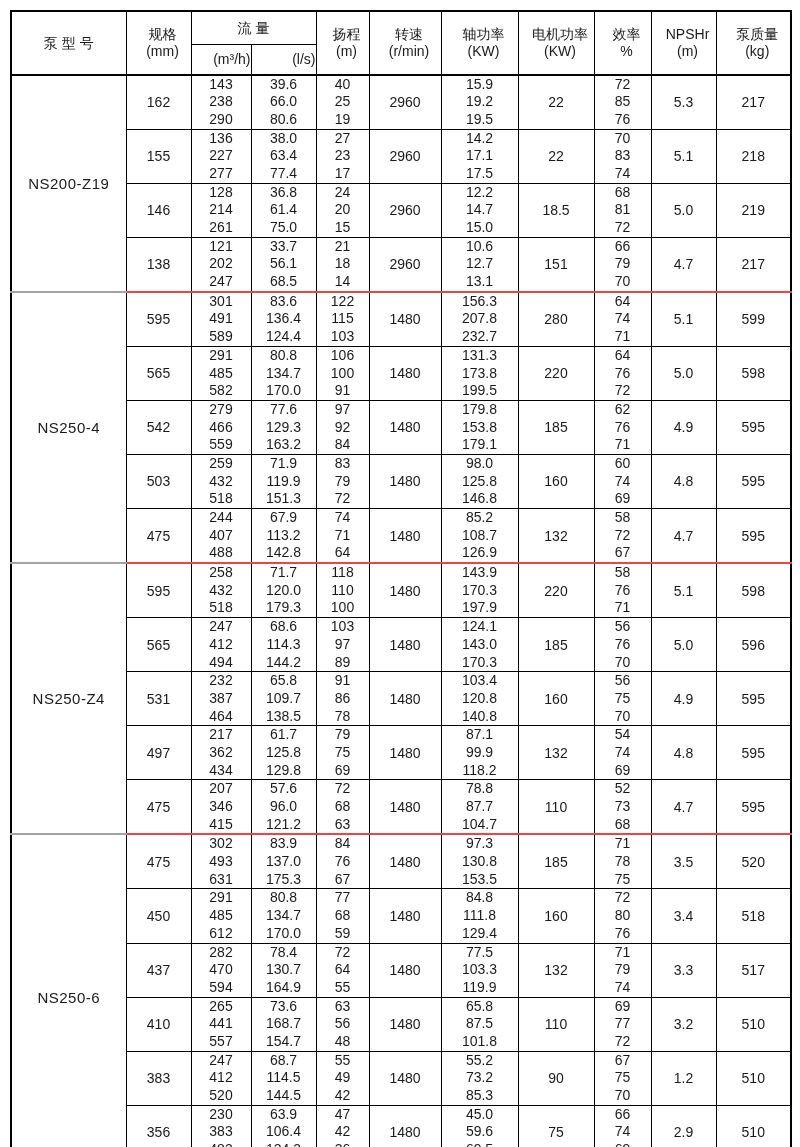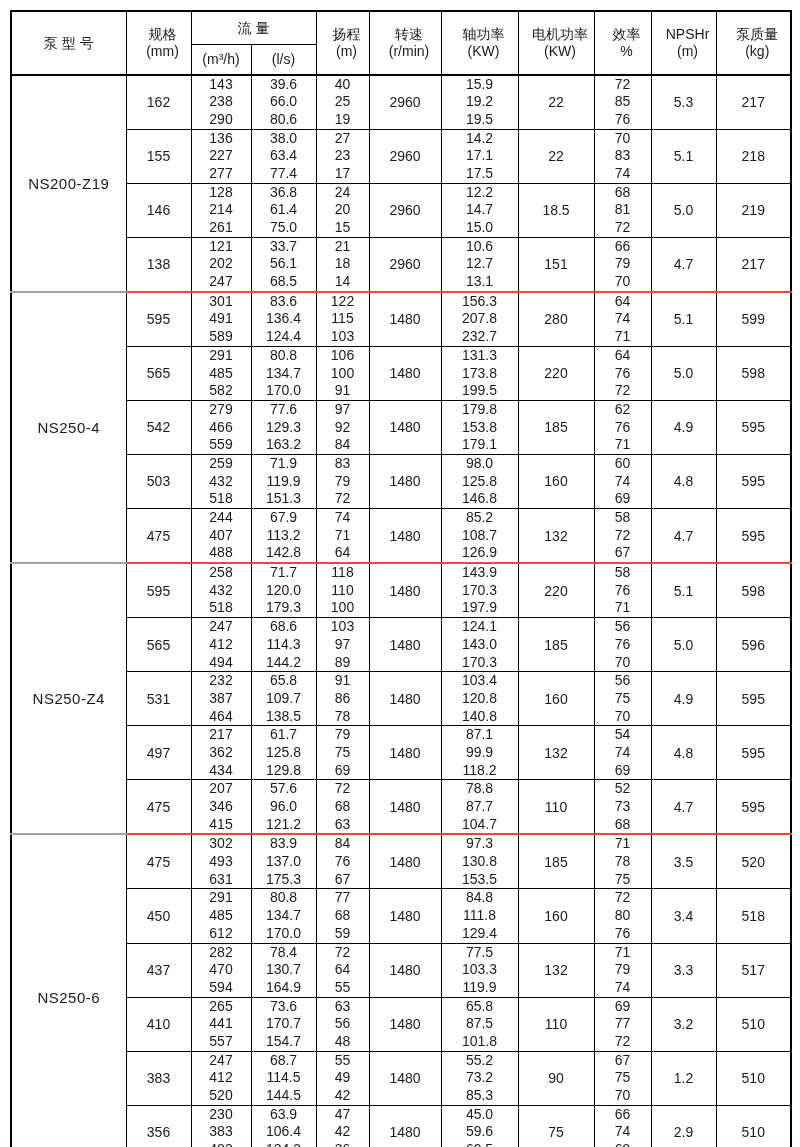--- a/index.html
+++ b/index.html
@@ -26,21 +26,21 @@
     border: 1px solid #000;
     text-align: center;
     vertical-align: middle;
     padding: 0;
     font-weight: normal;
     font-size: 14px;
     color: #1a1a1a;
     overflow: hidden;
   }
   thead th { line-height: 1.3; }
-  thead tr.units-row th { height: 29px; }
+  thead tr.units-row th { height: 29px; text-align: right; }
   thead tr.top-row { height: 33px; }
   
   thead { border-bottom: 2px solid #000; }
   thead th { border-bottom-width: 1px; }
   thead tr.units-row th, thead th[rowspan] { border-bottom: 2px solid #000; }
 
   td.model-cell {
     font-size: 15px;
     letter-spacing: 0.5px;
     border-bottom: 2px solid #a3a3a3;
@@ -664,21 +664,21 @@
         </tr>
         <tr>
           <td>410</td>
           <td>
             <div class="vline">265</div>
             <div class="vline">441</div>
             <div class="vline">557</div>
           </td>
           <td>
             <div class="vline">73.6</div>
-            <div class="vline">170.7</div>
+            <div class="vline">168.7</div>
             <div class="vline">154.7</div>
           </td>
           <td>
             <div class="vline">63</div>
             <div class="vline">56</div>
             <div class="vline">48</div>
           </td>
           <td>1480</td>
           <td>
             <div class="vline">65.8</div>

